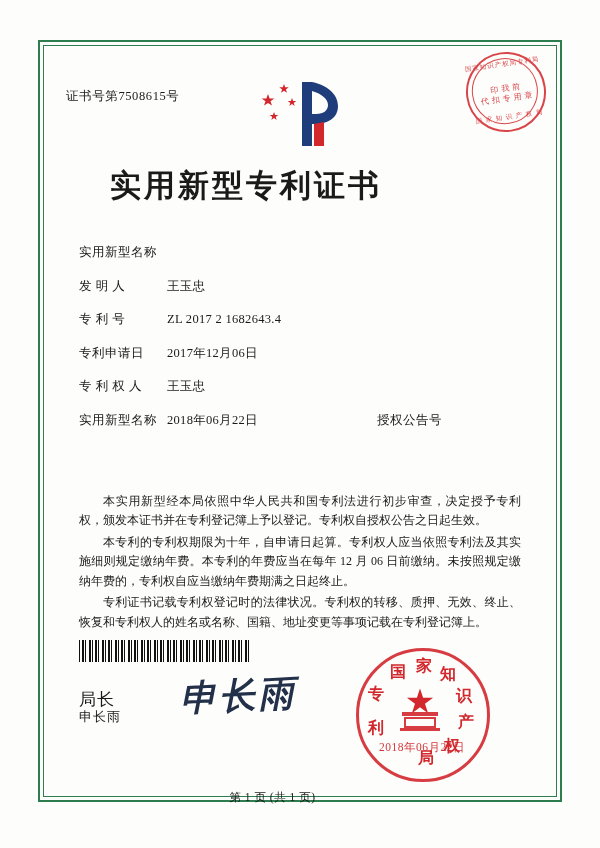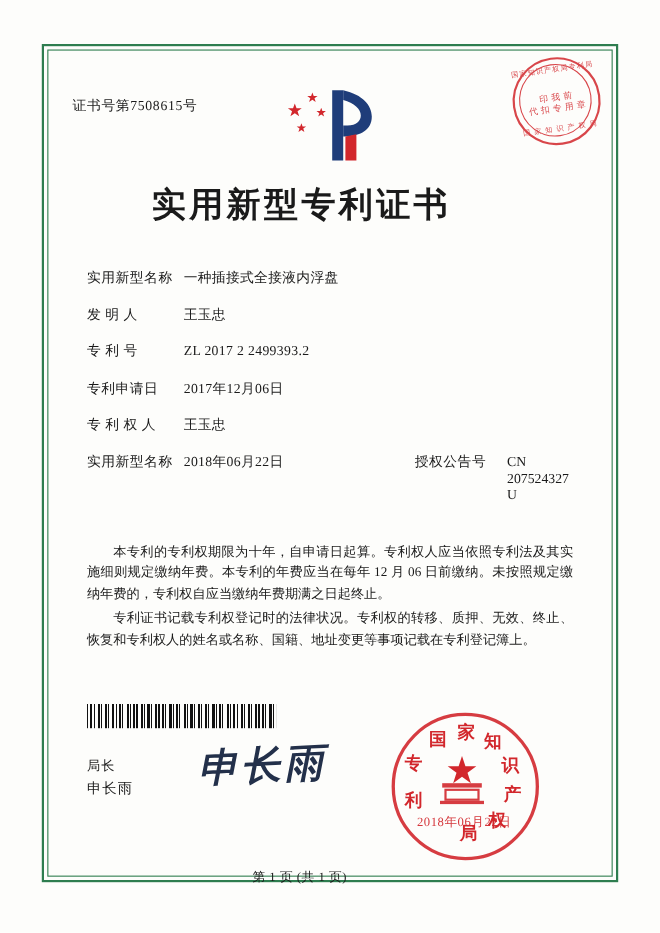--- a/index.html
+++ b/index.html
@@ -99,21 +99,20 @@
   
   .doc-title {
     position: absolute;
     left: 0; top: 165px;
     width: 492px;
     text-align: center;
     font-size: 31px;
     font-weight: bold;
     letter-spacing: 3px;
     font-family: "DejaVu Serif", "Liberation Serif", serif;
-    margin-left: 28px;
   }
 
   
   .fields {
     position: absolute;
     left: 79px; top: 244px;
     width: 440px;
   }
   .frow {
     display: flex;
@@ -169,21 +168,21 @@
       #111 3px, #111 5px, transparent 5px, transparent 6px,
       #111 6px, #111 7px, transparent 7px, transparent 10px,
       #111 10px, #111 12px, transparent 12px, transparent 13px
     );
   }
 
   
   .sig-label {
     position: absolute;
     left: 79px; top: 688px;
-    font-size: 12px;
+    font-size: 17px;
     letter-spacing: 1px;
   }
   .sig-name {
     position: absolute;
     left: 79px; top: 708px;
     font-size: 13px;
     letter-spacing: 1px;
   }
   .sig-script {
     position: absolute;
@@ -282,47 +281,46 @@
       <path d="M54,4 C72,8 80,18 80,28 C80,40 70,46 56,46 L54,46 L54,36 L58,36 C66,36 70,32 70,27 C70,21 64,16 54,13 Z" fill="#1f3d7a"></path>
       <path d="M56,46 L56,68 L66,68 L66,44 Z" fill="#d2272c"></path>
     </svg>
   </div>
 
   <div class="doc-title">实用新型专利证书</div>
 
   <div class="fields">
     <div class="frow">
       <div class="flabel">实用新型名称</div>
-      <div class="fvalue">一种插接式全接液内浮盘</div>
     </div>
     <div class="frow">
       <div class="flabel">发 明 人</div>
       <div class="fvalue">王玉忠</div>
     </div>
     <div class="frow">
       <div class="flabel">专 利 号</div>
-      <div class="fvalue">ZL 2017 2 2499393.2</div>
+      <div class="fvalue">ZL 2017 2 1682643.4</div>
     </div>
     <div class="frow">
       <div class="flabel">专利申请日</div>
       <div class="fvalue">2017年12月06日</div>
     </div>
     <div class="frow">
       <div class="flabel">专 利 权 人</div>
       <div class="fvalue">王玉忠</div>
     </div>
     <div class="frow frow-split">
       <div class="flabel">实用新型名称</div>
       <div class="fvalue">2018年06月22日</div>
       <div class="flabel2">授权公告号</div>
-      <div class="fvalue2">CN 207524327 U</div>
     </div>
   </div>
 
   <div class="body-text">
+    <p>本实用新型经本局依照中华人民共和国专利法进行初步审查，决定授予专利权，颁发本证书并在专利登记簿上予以登记。专利权自授权公告之日起生效。</p>
     <p>本专利的专利权期限为十年，自申请日起算。专利权人应当依照专利法及其实施细则规定缴纳年费。本专利的年费应当在每年 12 月 06 日前缴纳。未按照规定缴纳年费的，专利权自应当缴纳年费期满之日起终止。</p>
     <p>专利证书记载专利权登记时的法律状况。专利权的转移、质押、无效、终止、恢复和专利权人的姓名或名称、国籍、地址变更等事项记载在专利登记簿上。</p>
   </div>
 
   <div class="barcode"></div>
 
   <div class="sig-label">局长</div>
   <div class="sig-name">申长雨</div>
   <div class="sig-script">申长雨</div>
 

